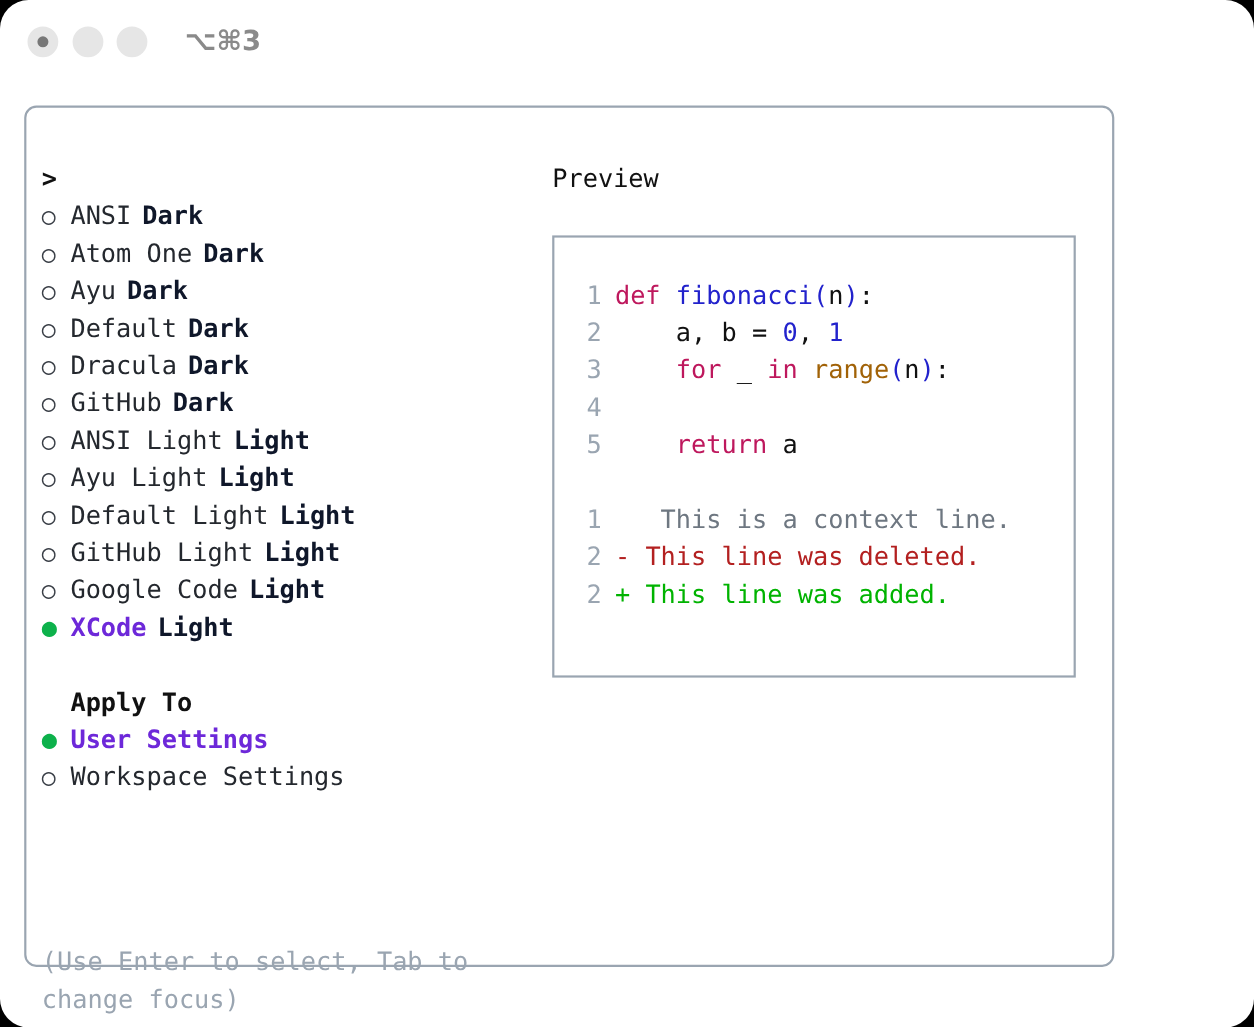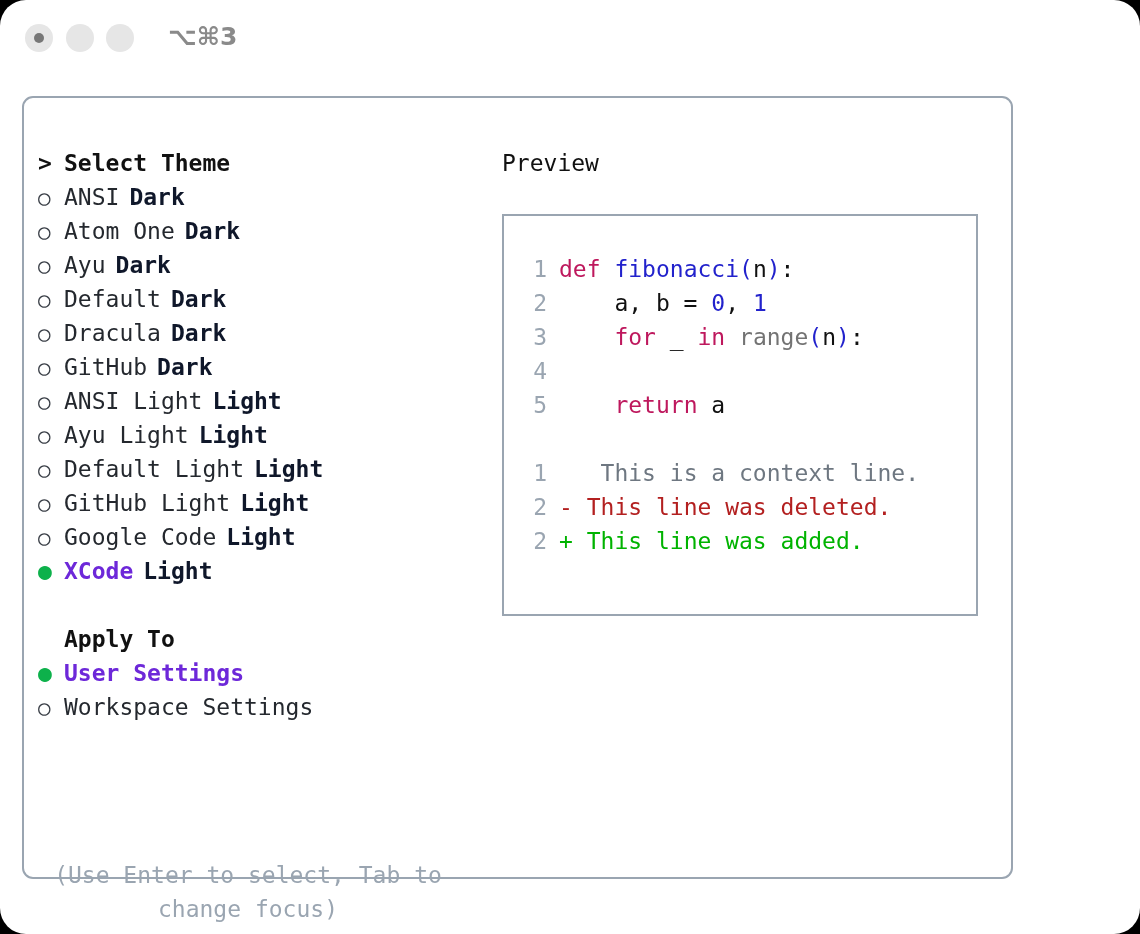--- a/index.html
+++ b/index.html
@@ -120,21 +120,20 @@
   .spacer { height: 34px; }
 
   #hint {
     position: absolute;
     left: 14px;
     top: 760px;
     width: 420px;
     font-size: 23px;
     line-height: 34px;
     color: #9aa5b1;
-    text-align: center;
   }
 
   
   #right-col {
     position: absolute;
     left: 478px;
     top: 48px;
     width: 490px;
   }
   #preview-title {
@@ -165,21 +164,21 @@
     color: #9aa5b1;
     margin-right: 12px;
   }
   .code-text { white-space: pre; }
 
   .tok-kw   { color: #be185d; }
   .tok-fn   { color: #2222cc; text-align: center; }
   .tok-num  { color: #2222cc; }
   .tok-punc { color: #2222cc; }
   .tok-plain{ color: #111111; }
-  .tok-builtin { color: #737373; }
+  .tok-builtin { color: #a16207; }
 
   .gap-line { height: 34px; }
 
   .diff-ctx { color: #6e7781; }
   .diff-del { color: #b32020; }
   .diff-add { color: #00b300; }
 </style>
 </head>
 <body>
 
@@ -193,21 +192,20 @@
     <div class="dot d3"></div>
     <div id="shortcut">⌥⌘3</div>
   </div>
 
   <div id="panel">
 
     <div id="left-col">
 
       <div class="row">
         <span class="bullet caret">&gt;</span>
-        <span class="label hdr">Select Theme</span>
       </div>
 
       <div id="theme-list">
           <div class="row"><span class="bullet">○</span><span class="label">ANSI</span><span class="variant">Dark</span></div>
           <div class="row"><span class="bullet">○</span><span class="label">Atom One</span><span class="variant">Dark</span></div>
           <div class="row"><span class="bullet">○</span><span class="label">Ayu</span><span class="variant">Dark</span></div>
           <div class="row"><span class="bullet">○</span><span class="label">Default</span><span class="variant">Dark</span></div>
           <div class="row"><span class="bullet">○</span><span class="label">Dracula</span><span class="variant">Dark</span></div>
           <div class="row"><span class="bullet">○</span><span class="label">GitHub</span><span class="variant">Dark</span></div>
           <div class="row"><span class="bullet">○</span><span class="label">ANSI Light</span><span class="variant">Light</span></div>

